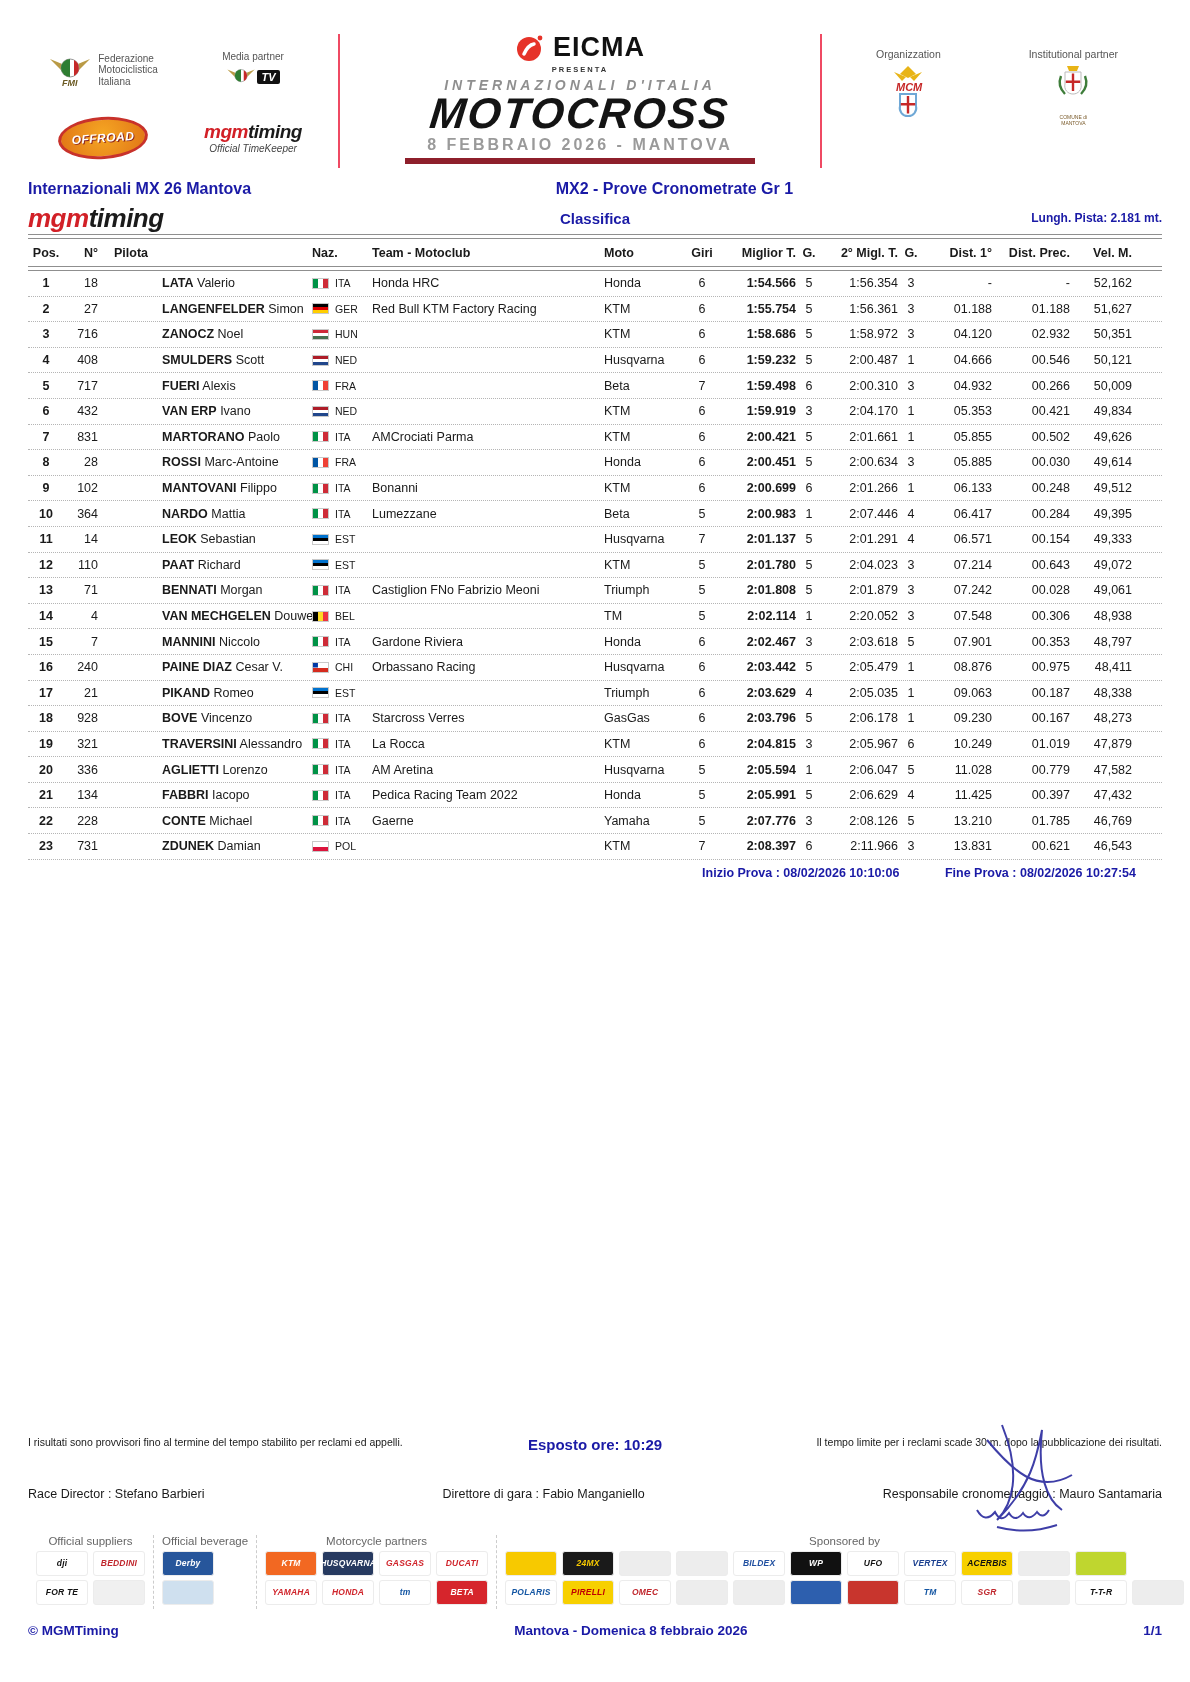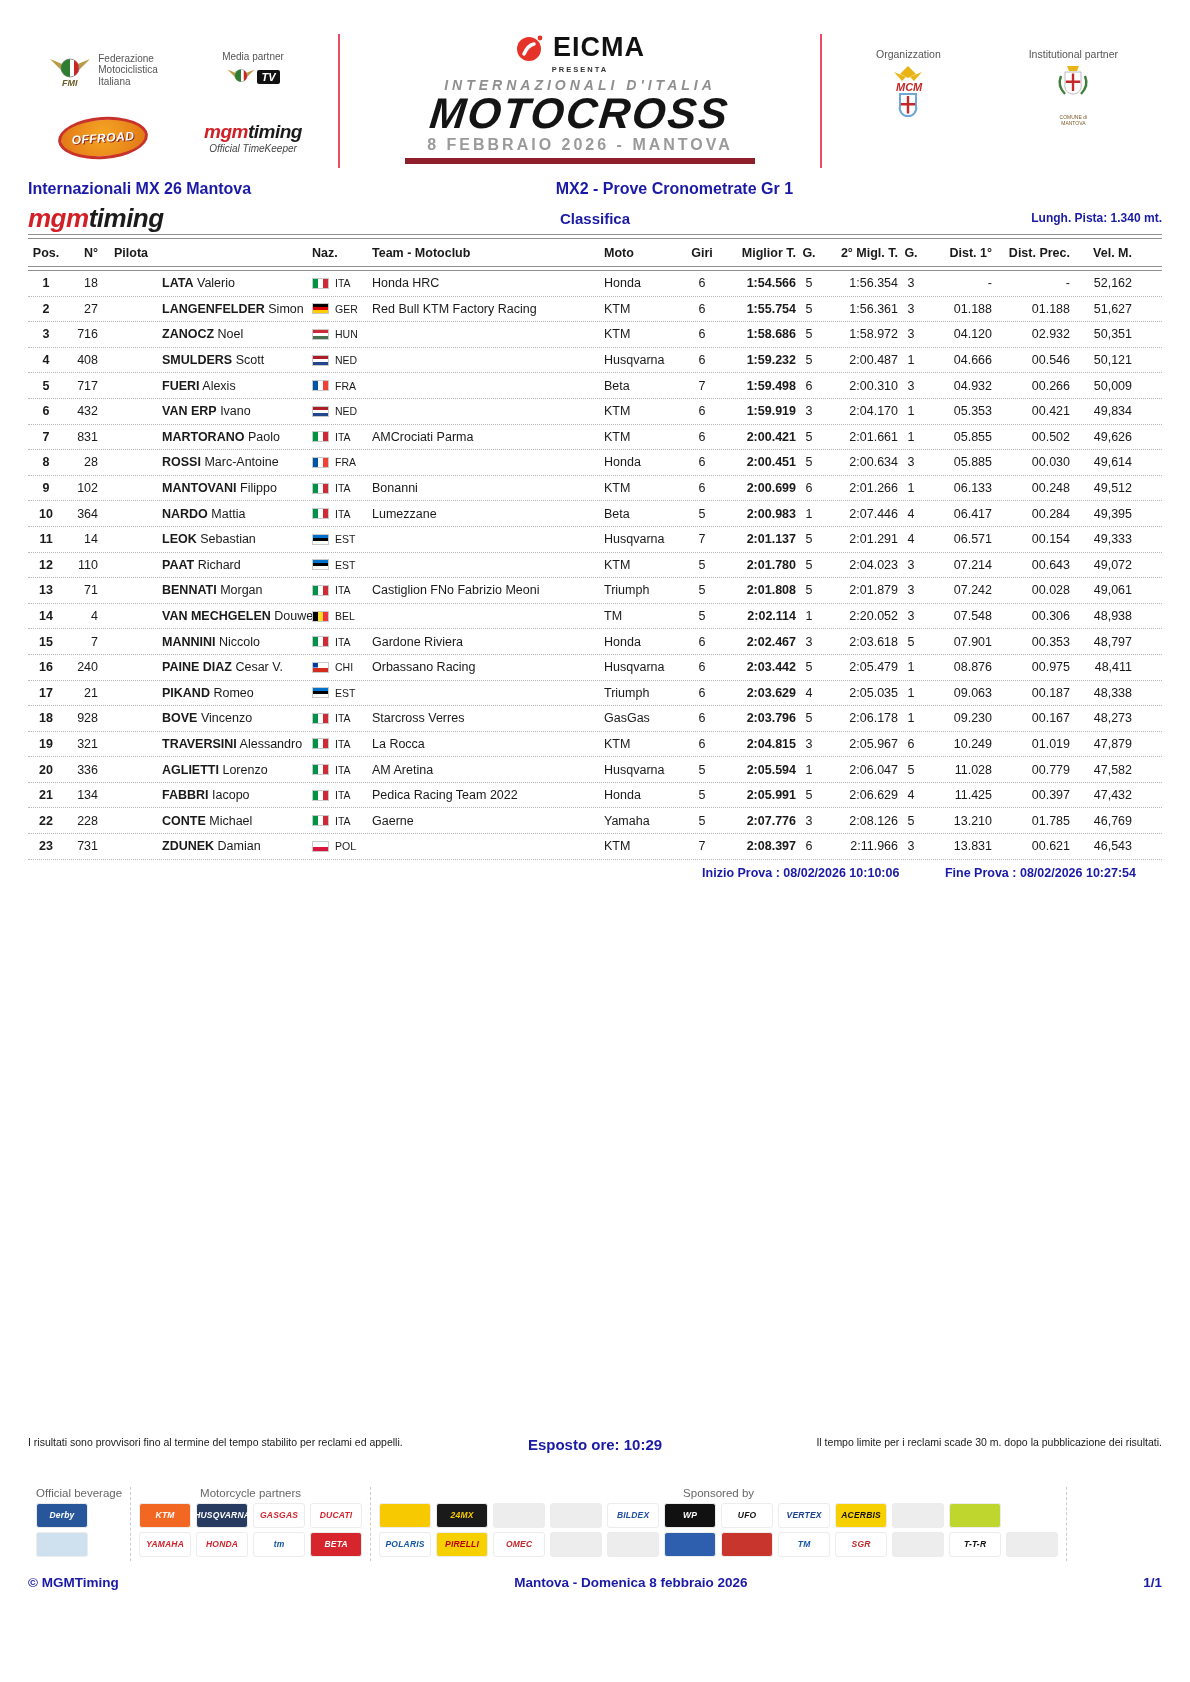--- a/index.html
+++ b/index.html
@@ -202,21 +202,21 @@
 
   <div class="title-row">
     <div class="event-title">Internazionali MX 26 Mantova</div>
     <div class="session-title">MX2 - Prove Cronometrate Gr 1</div>
   </div>
   <div class="class-row">
     <div class="mgm-big">
       <span class="mgm-word"><span class="mgm">mgm</span><span class="timing">timing</span></span>
     </div>
     <div class="classifica">Classifica</div>
-    <div class="tracklen">Lungh. Pista: 1.340 mt.</div>
+    <div class="tracklen">Lungh. Pista: 2.181 mt.</div>
   </div>
 
   <div class="dline"></div>
 
   <div class="grid thead">
     <div class="h-center">Pos.</div>
     <div class="h-right c-num">N°</div>
     <div class="h-left">Pilota</div>
     <div>Naz.</div>
     <div>Team - Motoclub</div>
@@ -679,22 +679,46 @@
   </div>
 
   <div class="spacer"></div>
 
   <div class="notes-row">
     <div class="note">I risultati sono provvisori fino al termine del tempo stabilito per reclami ed appelli.</div>
     <div class="esposto">Esposto ore: 10:29</div>
     <div class="note right">Il tempo limite per i reclami scade 30 m. dopo la pubblicazione dei risultati.</div>
   </div>
 
+  <div class="officials-row">
+    <div>Race Director : Stefano Barbieri</div>
+    <div>Direttore di gara : Fabio Manganiello</div>
+    <div>Responsabile cronometraggio : Mauro Santamaria</div>
+    <svg class="sig" width="160" height="120" viewBox="0 0 160 120">
+      <g stroke="#2a2a9e" stroke-width="2" fill="none" opacity="0.9">
+        <path d="M60 10 C 80 60, 70 90, 55 105 C 90 70, 95 40, 100 15 C 95 60, 105 85, 120 95"></path>
+        <path d="M45 25 C 70 55, 95 80, 130 60"></path>
+        <path d="M35 95 q 8 14 18 2 q 6 12 14 1 q 6 10 14 0 q 6 9 14 -1 q 6 8 12 -2"></path>
+        <path d="M55 112 q 30 8 60 -2"></path>
+      </g>
+    </svg>
+  </div>
 
   <div class="sponsors" id="sponsors">
+      <div class="sp-group">
+        <div class="sp-label">Official suppliers</div>
+        <div class="sp-row">
+          <span class="chip" style="background: rgb(255, 255, 255); color: rgb(17, 17, 17);">dji</span>
+          <span class="chip" style="background: rgb(255, 255, 255); color: rgb(192, 39, 45);">BEDDINI</span>
+        </div>
+        <div class="sp-row">
+          <span class="chip" style="background: rgb(255, 255, 255); color: rgb(17, 17, 17);">FOR TE</span>
+          <span class="chip" style="background: rgb(240, 240, 240); color: rgb(17, 17, 17);"></span>
+        </div>
+      </div>
       <div class="sp-group">
         <div class="sp-label">Official beverage</div>
         <div class="sp-row">
           <span class="chip" style="background: rgb(39, 86, 155); color: rgb(255, 255, 255);">Derby</span>
         </div>
         <div class="sp-row">
           <span class="chip" style="background: rgb(207, 224, 239); color: rgb(17, 17, 17);"></span>
         </div>
       </div>
       <div class="sp-group">

